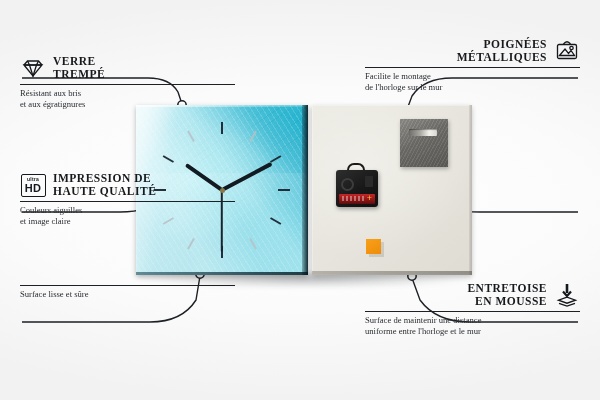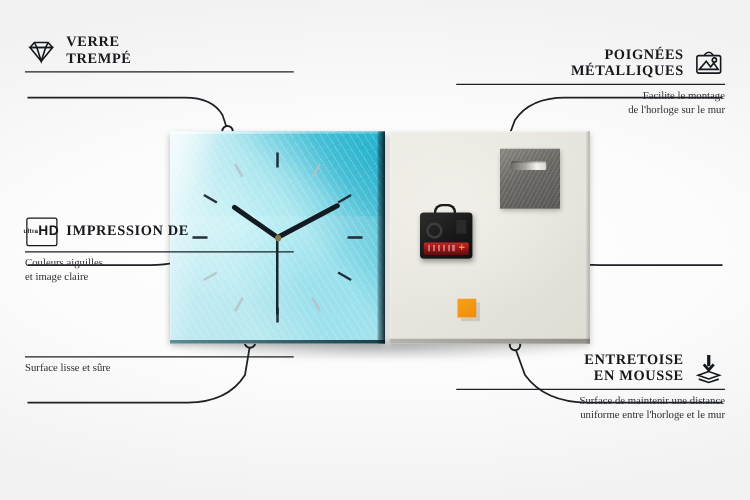--- a/index.html
+++ b/index.html
@@ -220,32 +220,32 @@
     margin-top: 3px;
     width: 100%;
   }
   .feature .fsub {
     font-family: "Liberation Serif", serif;
     font-size: 8.6px;
     color: #2a2d31;
     line-height: 10.6px;
     margin-top: 3px;
   }
-  .feature.right .fsub { text-align: right; }
+  .feature.right .fsub { }
   .ficon {
     width: 26px; height: 26px;
     flex: 0 0 26px;
     display: flex; align-items: center; justify-content: center;
     color: #15181c;
   }
   .hd-box {
     width: 25px; height: 23px;
     border: 1.6px solid #15181c;
     border-radius: 2px;
-    display: flex; flex-direction: row;
+    display: flex; flex-direction: column;
     align-items: center; justify-content: center;
     line-height: 1;
     font-family: "Liberation Sans", sans-serif;
   }
   .hd-box .u { font-size: 5px; font-weight: bold; letter-spacing: .2px; }
   .hd-box .h { font-size: 11px; font-weight: bold; letter-spacing: .3px; margin-top: 1px; }
 </style>
 </head>
 <body>
 
@@ -321,48 +321,53 @@
             <div class="plus">+</div>
           </div>
         </div>
       </div>
       <div class="foam"></div>
       <div class="bp-right"></div>
       <div class="bp-bottom"></div>
     </div>
   </div>
 
-  <div class="feature left" style="left:20px; top:28px;">
+  <div class="feature left" style="left:20px; top:55px;">
     <div class="fhead">
       <span class="ficon">
         <svg viewBox="0 0 26 26" width="26" height="26" fill="none" stroke="currentColor" stroke-width="1.3">
           <path d="M4 10 L13 21 L22 10 Z"></path>
           <path d="M4 10 L7.5 6 L18.5 6 L22 10"></path>
           <path d="M7.5 6 L9.5 10 L13 21 L16.5 10 L18.5 6"></path>
           <path d="M4 10 L22 10"></path>
         </svg>
       </span>
       <span class="ftitle">
         <span>VERRE</span><br>
         <span>TREMPÉ</span>
       </span>
     </div>
     <div class="rule"></div>
+    <div class="fsub">
+      <span>Résistant aux bris</span><br>
+      <span>et aux égratignures</span>
+    </div>
   </div>
 
   <div class="feature left" style="left:20px; top:172px;">
     <div class="fhead">
       <span class="ficon">
         <span class="hd-box">
           <span class="u">ultra</span>
           <span class="h">HD</span>
         </span>
       </span>
       <span class="ftitle">
         <span>IMPRESSION DE</span><br>
+        <span>HAUTE QUALITÉ</span>
       </span>
     </div>
     <div class="rule"></div>
     <div class="fsub">
       <span>Couleurs aiguilles</span><br>
       <span>et image claire</span>
     </div>
   </div>
 
   <div class="feature left" style="left:20px; top:282px;">

